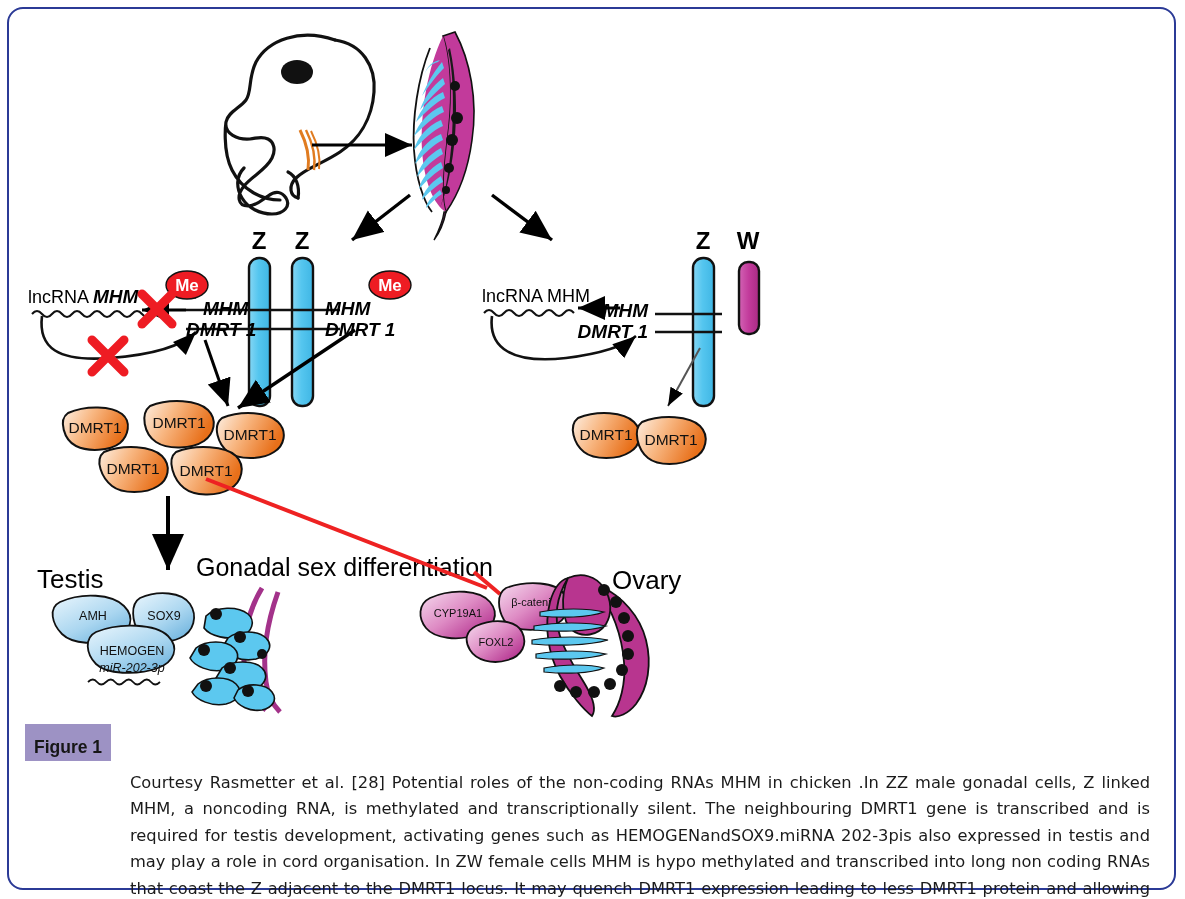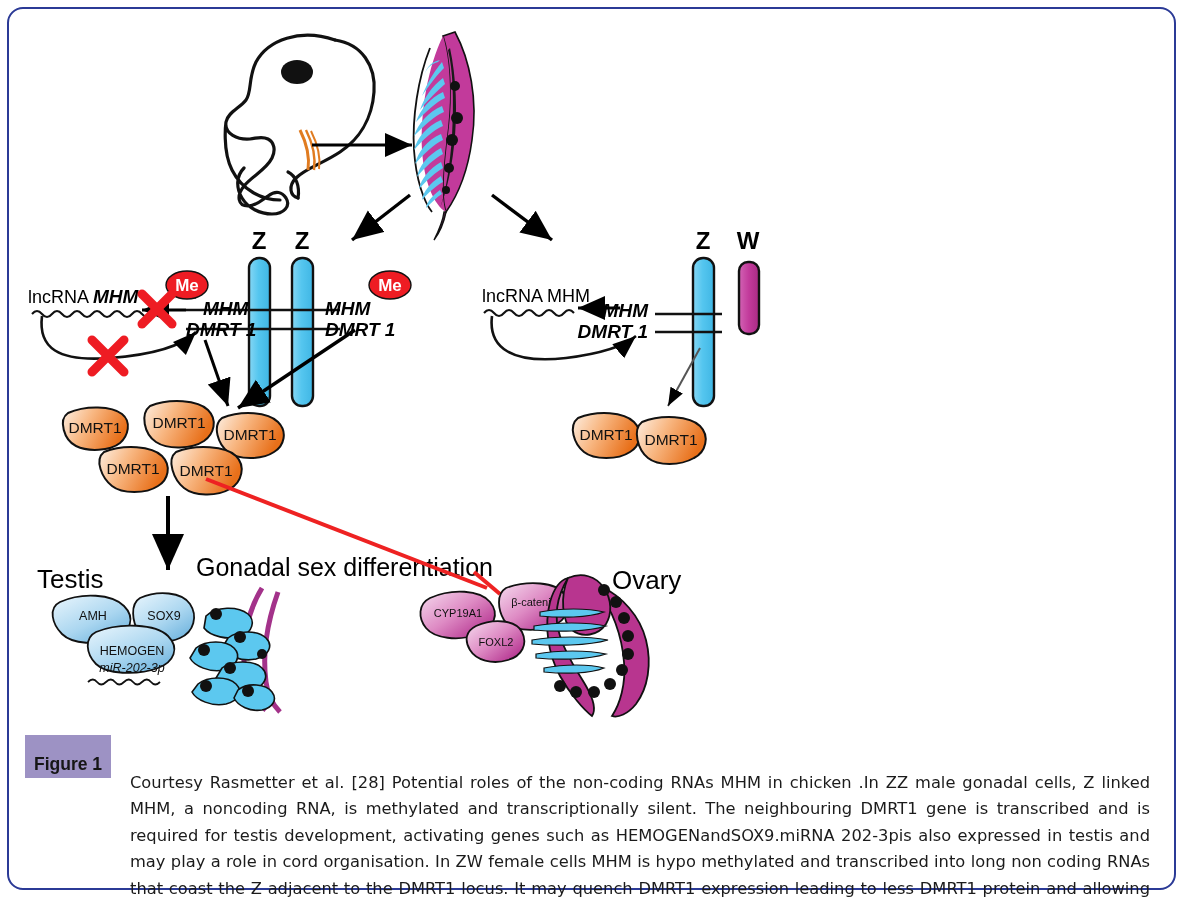--- a/index.html
+++ b/index.html
@@ -41,24 +41,24 @@
     top: 722px;
     width: 1125px;
   }
   #caption-badge {
     display: inline-block;
     background: #9d92c4;
     color: #161616;
     font-weight: bold;
     font-size: 17.5px;
     font-family: "Liberation Sans", sans-serif;
-    padding: 20px 9px 5px 9px;
+    padding: 14px 9px 5px 9px;
     line-height: 1.05;
     float: left;
-    margin-top: 13px;
+    margin-top: 2px;
   }
   #caption-text {
     margin-left: 105px;
     font-family: "DejaVu Sans", sans-serif;
     font-size: 16.3px;
     line-height: 1.62;
     color: #1b1b1b;
     text-align: justify;
     text-justify: inter-word;
     margin-top: 48px;

